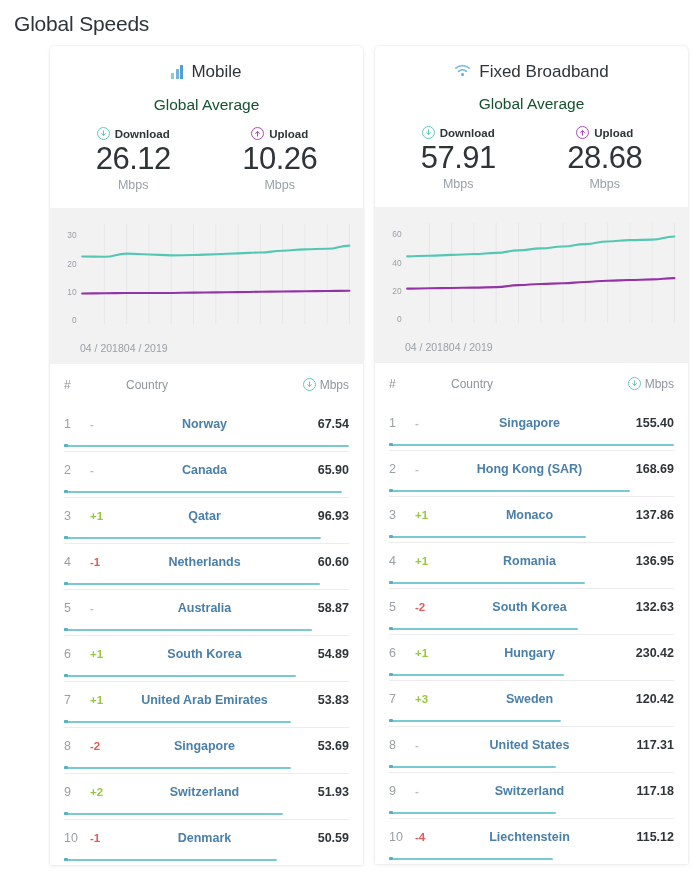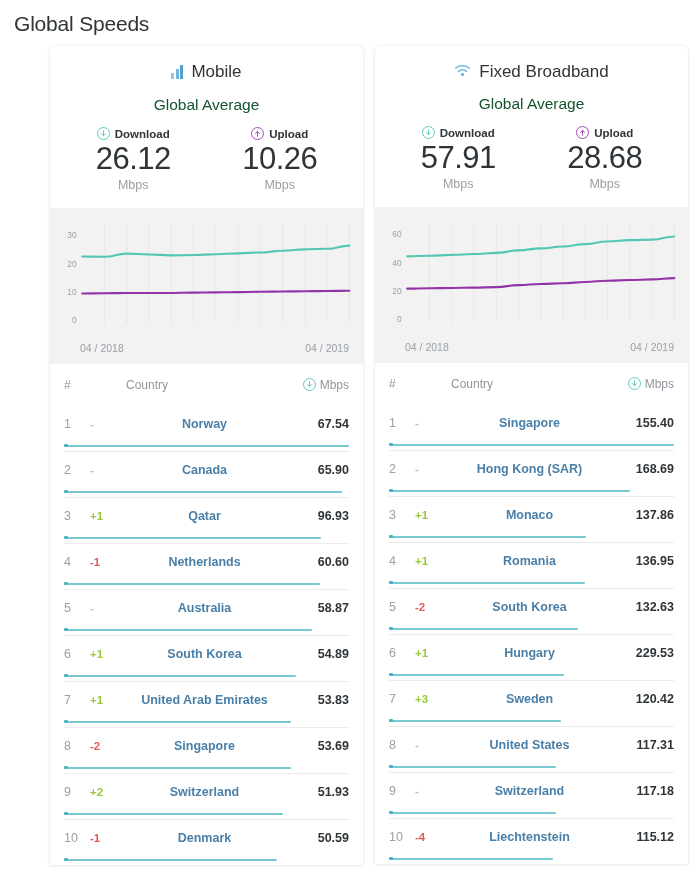--- a/index.html
+++ b/index.html
@@ -92,21 +92,21 @@
   }
 
   
   .chart-wrap {
     background: #f2f2f3;
     padding: 10px 8px 4px 8px;
     margin-top: 12px;
   }
   .chart-svg { display: block; width: 100%; height: 122px; }
   .chart-xlabels {
-    display: flex; justify-content: space-between;
+    display: flex; 
     padding: 2px 6px 6px 22px;
     font-size: 10.5px; color: #9aa0a6;
   }
 
   
   .table { padding: 0 14px; background:#fff; }
   .thead {
     display: flex; align-items: center;
     height: 42px;
     font-size: 12px; color: #8f969c;
@@ -490,21 +490,21 @@
               </div>
               <div class="bar-track">
                 <div class="bar-fill" style="width: 66.44%;"></div>
               </div>
             </div>
             <div class="row-block">
               <div class="trow">
                 <div class="col-rank">6</div>
                 <div class="col-delta delta-up">+1</div>
                 <div class="col-name">Hungary</div>
-                <div class="col-val">229.53</div>
+                <div class="col-val">230.42</div>
               </div>
               <div class="bar-track">
                 <div class="bar-fill" style="width: 61.25%;"></div>
               </div>
             </div>
             <div class="row-block">
               <div class="trow">
                 <div class="col-rank">7</div>
                 <div class="col-delta delta-up">+3</div>
                 <div class="col-name">Sweden</div>

